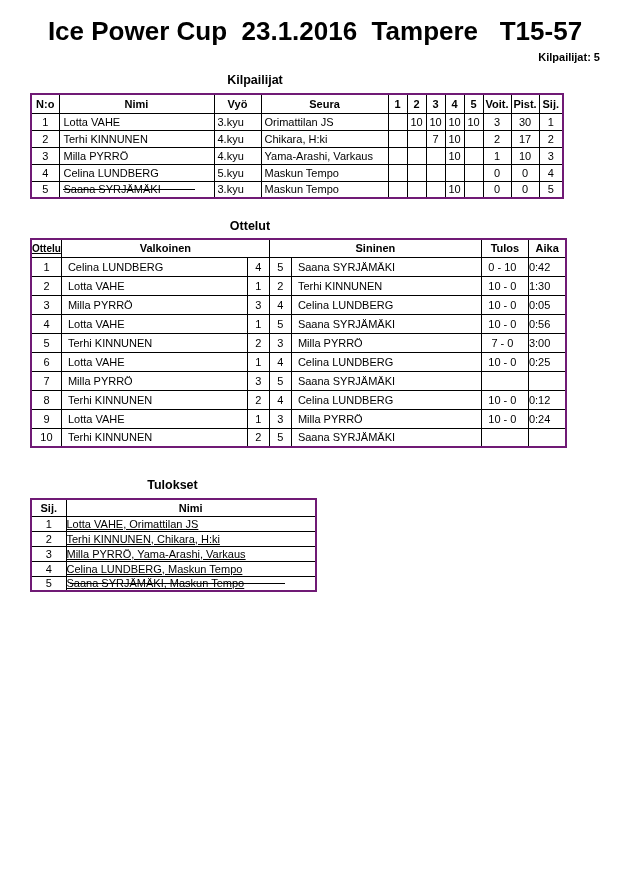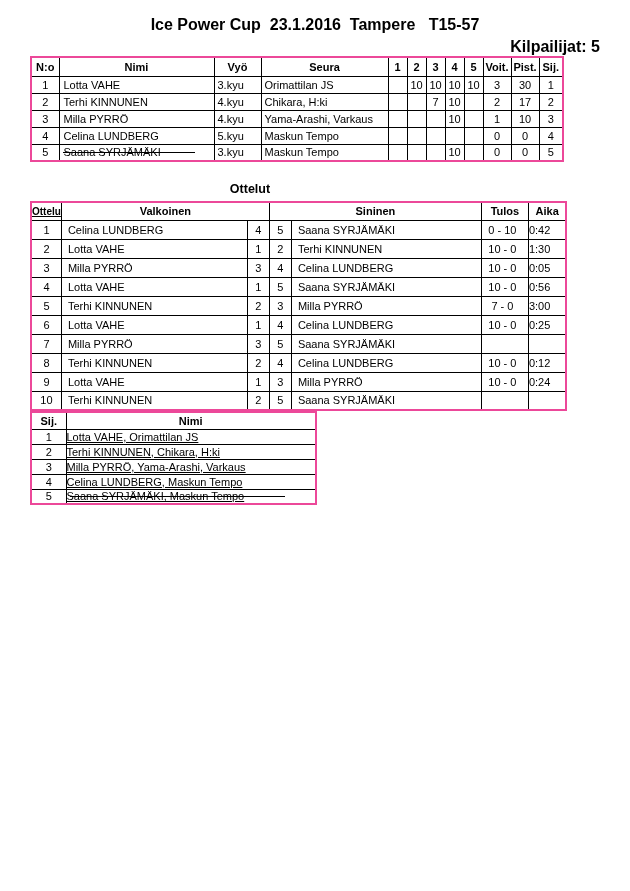--- a/index.html
+++ b/index.html
@@ -5,40 +5,40 @@
   html, body { margin: 0; padding: 0; }
   body {
     width: 630px; height: 891px;
     background: #fff; color: #000;
     font-family: "Liberation Sans", sans-serif;
     overflow: hidden;
   }
   .title {
     margin: 16px 0 0 0;
     text-align: center;
-    font-size: 16px;
+    font-size: 26px;
     font-weight: bold;
     white-space: pre;
   }
   .count {
     margin: 4px 30px 0 0;
     text-align: right;
-    font-size: 16px;
+    font-size: 11px;
     font-weight: bold;
   }
   .sec { font-weight: bold; font-size: 12.5px; text-align: center; margin: 0; }
   .h-k { width: 450px; margin: 10px 0 6px 30px; }
   .h-o { width: 440px; margin: 20px 0 5px 30px; }
   .h-t { width: 285px; margin: 30px 0 6px 30px; }
 
   table {
     border-collapse: collapse;
     table-layout: fixed;
     margin-left: 30px;
-    border: 2px solid #ec4899;
+    border: 2px solid #701a75;
   }
   th, td {
     border: 1px solid #000;
     font-size: 11px;
     padding: 0;
     white-space: nowrap;
     overflow: hidden;
     vertical-align: middle;
   }
   th { font-weight: bold; text-align: center; }
@@ -70,20 +70,21 @@
   }
 </style>
 </head>
 <body>
 
 <div>
 
   <h1 class="title">Ice Power Cup  23.1.2016  Tampere   T15-57</h1>
   <div class="count">Kilpailijat: 5</div>
 
+  <h2 class="sec h-k">Kilpailijat</h2>
 
   <table class="t1">
     <colgroup>
       <col style="width:28px">
         <col style="width:155px">
         <col style="width:47px">
         <col style="width:127px">
       <col style="width:19px">
         <col style="width:19px">
         <col style="width:19px">
@@ -291,20 +292,21 @@
         <td class="c-name2">Terhi KINNUNEN</td>
         <td class="c-center">2</td>
         <td class="c-center">5</td>
         <td class="c-name2">Saana SYRJÄMÄKI</td>
         <td class="c-right"></td>
         <td class="c-time"></td>
       </tr>
     </tbody>
   </table>
 
+  <h2 class="sec h-t">Tulokset</h2>
 
   <table class="t3">
     <colgroup>
       <col style="width:35px">
         <col style="width:250px">
     </colgroup>
     <thead>
       <tr>
         <th>Sij.</th>
         <th>Nimi</th>

